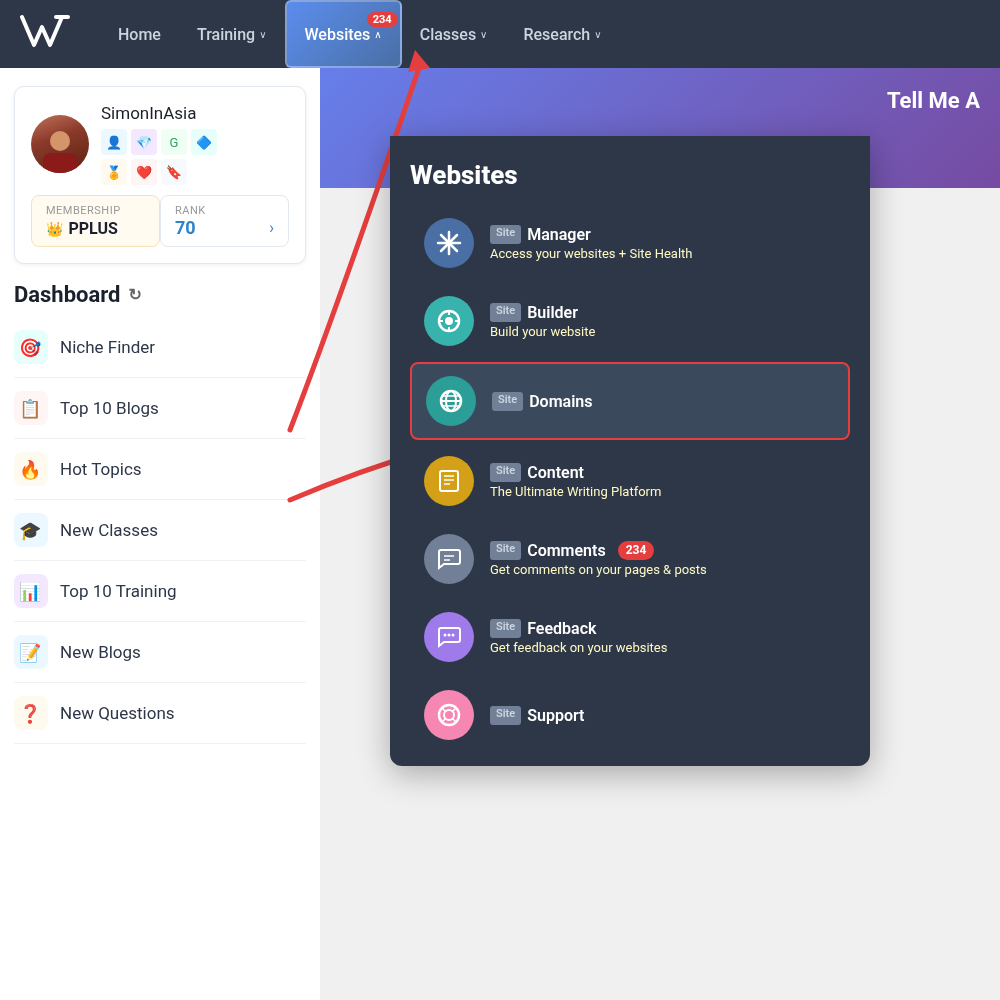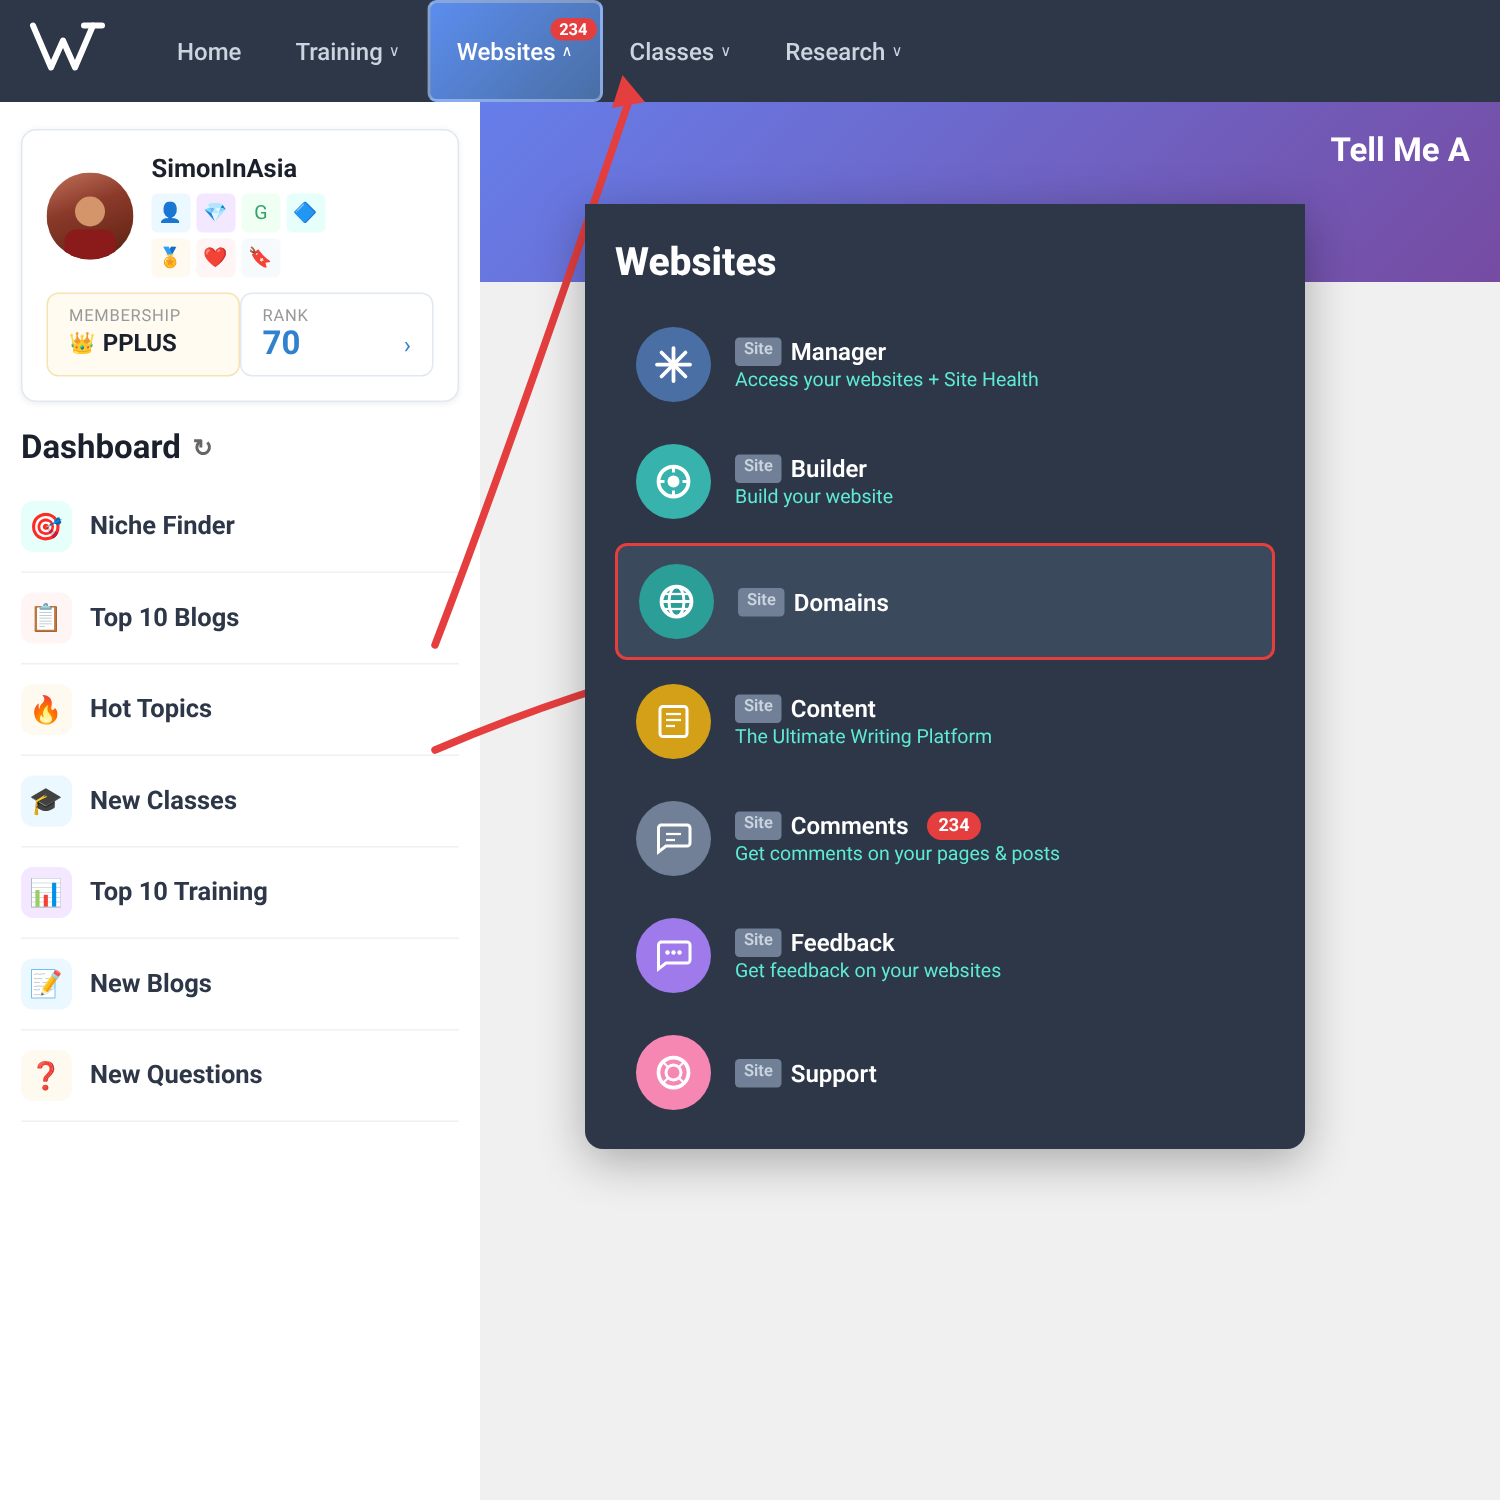--- a/index.html
+++ b/index.html
@@ -132,21 +132,21 @@
       margin: 0 auto 2px;
     }
     .avatar-body {
       width: 34px;
       height: 22px;
       background: #8b1a1a;
       border-radius: 8px 8px 0 0;
     }
     .username {
       font-size: 17px;
-      font-weight: 700;
+      font-weight: 400;
       color: #1a202c;
     }
     .badges-row {
       display: flex;
       gap: 4px;
       flex-wrap: wrap;
       margin-top: 6px;
     }
     .badge-icon {
       width: 26px;
@@ -203,21 +203,21 @@
       flex: 1;
       display: flex;
       flex-direction: column;
     }
     .rank-top {
       display: flex;
       align-items: center;
       justify-content: space-between;
     }
     .rank-value {
-      font-size: 22px;
+      font-size: 18px;
       font-weight: 700;
       color: #3182ce;
     }
     .rank-arrow {
       color: #3182ce;
       font-size: 16px;
     }
 
     
     .dashboard-section {
@@ -252,21 +252,21 @@
       height: 34px;
       border-radius: 8px;
       display: flex;
       align-items: center;
       justify-content: center;
       font-size: 18px;
       flex-shrink: 0;
     }
     .dash-label {
       font-size: 17px;
-      font-weight: 700;
+      font-weight: 400;
       color: #2d3748;
     }
 
     
     .bg-area {
       position: absolute;
       top: 68px;
       left: 320px;
       right: 0;
       height: 120px;
@@ -345,21 +345,21 @@
     .site-badge {
       background: #718096;
       color: #cbd5e0;
       font-size: 11px;
       font-weight: 600;
       padding: 1px 6px;
       border-radius: 3px;
     }
     .item-desc {
       font-size: 13px;
-      color: #5eead4;
+      color: #fef9c3;
       margin-top: 2px;
     }
     .count-badge {
       background: #e53e3e;
       color: white;
       font-size: 12px;
       font-weight: bold;
       padding: 2px 8px;
       border-radius: 10px;
       margin-left: 6px;

